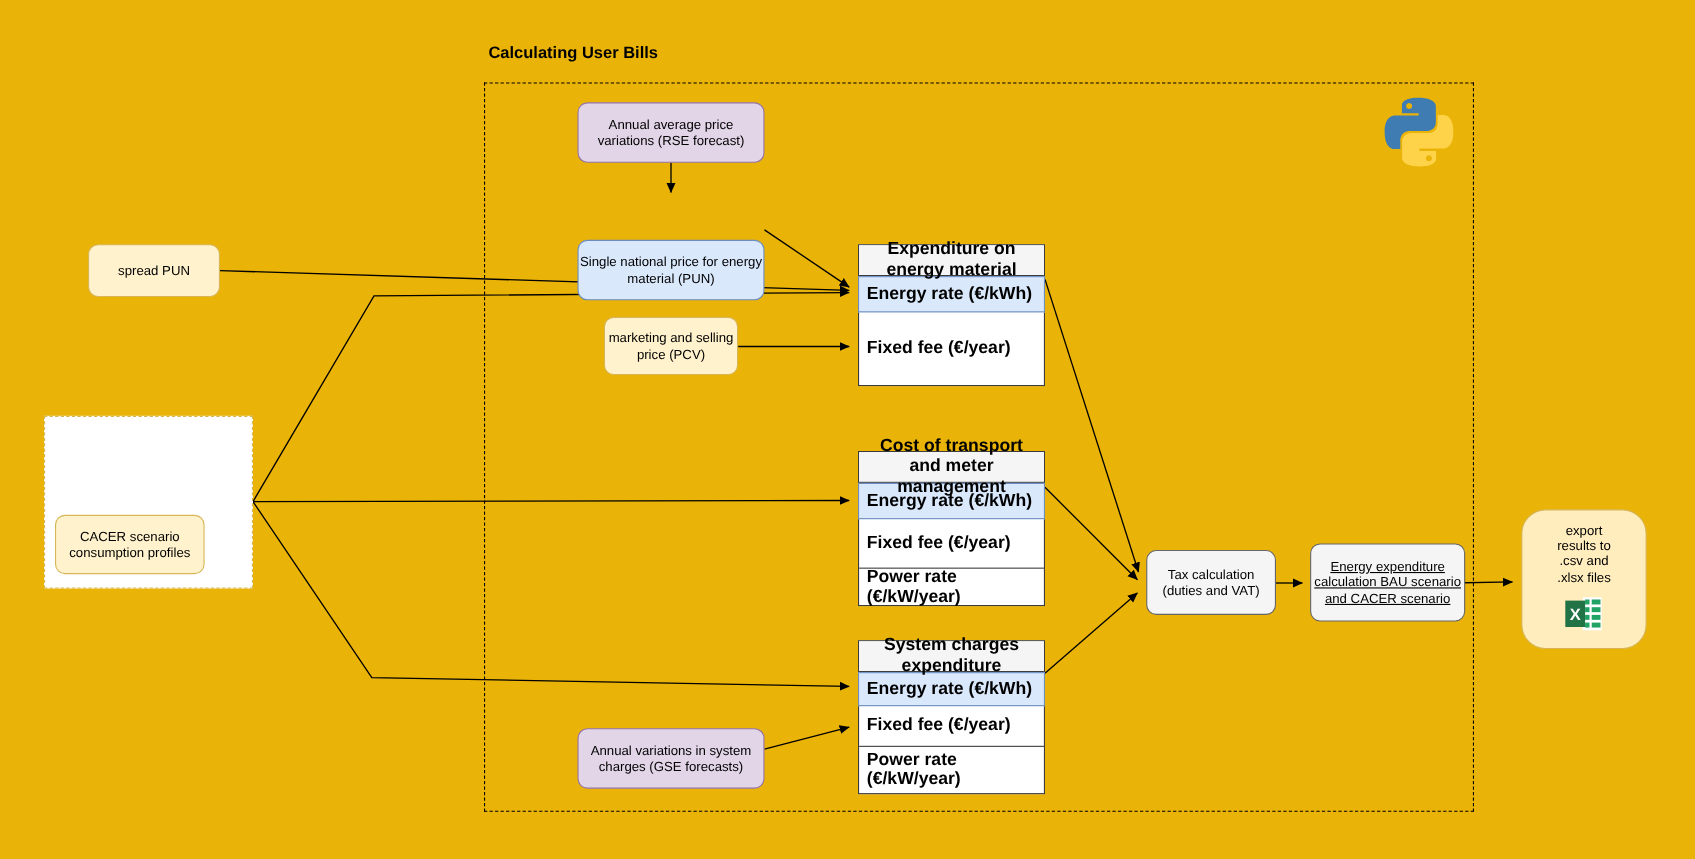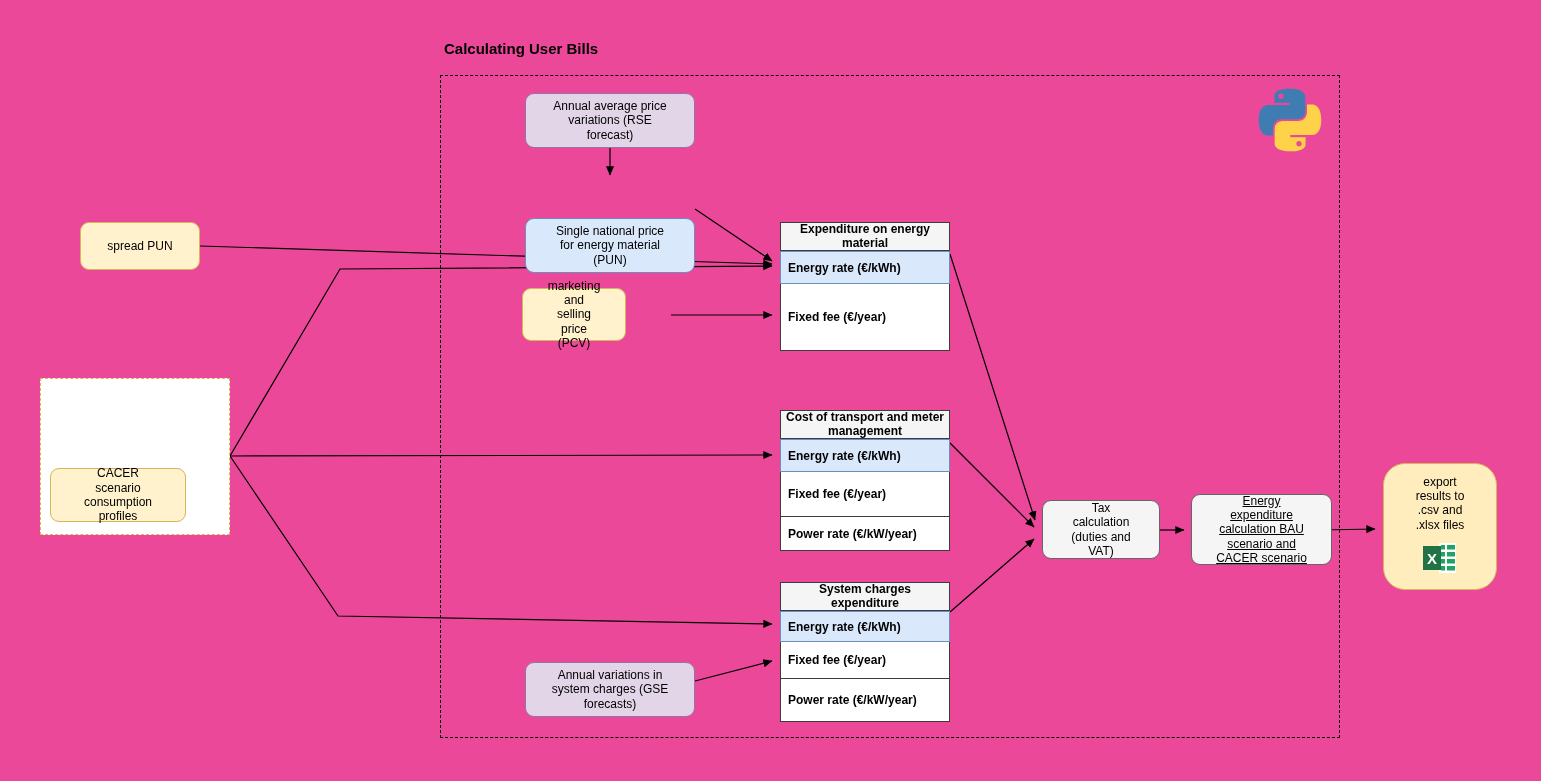--- a/index.html
+++ b/index.html
@@ -1,29 +1,29 @@
 <!DOCTYPE html>
 <html style="--yellow-fill: #FFF2CC; --yellow-stroke: #D6B656; --purple-fill: #E1D5E7; --purple-stroke: #9673A6; --blue-fill: #DAE8FC; --blue-stroke: #6C8EBF; --gray-fill: #F5F5F5; --gray-stroke: #666666; --row-blue-fill: #DAE8FC; --row-blue-stroke: #6C8EBF; --table-stroke: #3c3c3c; --export-fill: #FFEDBD; --excel-green: #217346; --excel-bar-green: #21A366; --python-blue: #3E7CB2; --python-yellow: #FFD349; --edge-color: #000000;"><head>
 <meta charset="utf-8">
 <style>
   html,body{margin:0;padding:0;background:#ffffff;font-family:"Liberation Sans",sans-serif;}
-  #canvas{position:relative;width:1541px;height:781px;background:#ec4899;overflow:hidden;}
+  #canvas{position:relative;width:1541px;height:781px;background:#eab308;overflow:hidden;}
   #edges{position:absolute;left:0;top:0;z-index:1;}
   .node{position:absolute;z-index:2;box-sizing:border-box;display:flex;align-items:center;justify-content:center;
-        text-align:center;font-size:12px;line-height:1.2;color:#000;padding:4px 24px;background:#fff;}
+        text-align:center;font-size:12px;line-height:1.2;color:#000;padding:4px 0;background:#fff;}
   .rounded{border-radius:9px;}
   .yellow{background:var(--yellow-fill);border:1px solid var(--yellow-stroke);}
   .purple{background:var(--purple-fill);border:1px solid var(--purple-stroke);}
   .blue{background:var(--blue-fill);border:1px solid var(--blue-stroke);}
   .gray{background:var(--gray-fill);border:1px solid var(--gray-stroke);}
   .title{position:absolute;z-index:2;font-size:15px;font-weight:bold;color:#000;white-space:nowrap;}
   .container{position:absolute;z-index:0;border:1.5px dashed #000;background:transparent;box-sizing:border-box;}
   .group{position:absolute;z-index:1;border:1.5px dashed var(--yellow-stroke);background:#fff;box-sizing:border-box;}
   .table{position:absolute;z-index:2;box-sizing:border-box;border:1px solid var(--table-stroke);background:#fff;
-         font-size:12px;color:#000;}
+         font-size:16px;color:#000;}
   .thead{box-sizing:border-box;display:flex;align-items:center;justify-content:center;text-align:center;
          font-weight:bold;background:var(--gray-fill);border-bottom:1px solid var(--table-stroke);
          line-height:1.15;padding:1px 4px;}
   .trow{box-sizing:border-box;display:flex;align-items:center;padding:0 7px;border-top:1px solid var(--table-stroke);font-weight:bold;}
   .trow:first-of-type{border-top:none;}
   .trow.hl{background:var(--row-blue-fill);border:1px solid var(--row-blue-stroke);margin:0 -1px;}
   .trow.hl + .trow{border-top:none;}
   .export{background:var(--export-fill);border:1px solid var(--yellow-stroke);border-radius:22px;
           flex-direction:column;gap:9px;padding:6px 23px;}
   .logo{position:absolute;z-index:2;}
@@ -75,21 +75,21 @@
   </div>
 
   <div class="node blue rounded" style="left:525px;top:182px;width:170px;height:55px;margin-top:36px;">
     <span>Single national price for energy material (PUN)</span>
   </div>
 
   <div class="node yellow rounded" style="left:80px;top:222px;width:120px;height:48px;">
     <span>spread PUN</span>
   </div>
 
-  <div class="node yellow rounded" style="left:522px;top:288px;width:104px;height:53px;">
+  <div class="node yellow rounded" style="left:549px;top:288px;width:122px;height:53px;">
     <span>marketing and selling price (PCV)</span>
   </div>
 
   <div class="group" style="left:40px;top:378px;width:190px;height:157px;"></div>
   <div class="node yellow rounded" style="left:50px;top:468px;width:136px;height:54px;">
     <span>CACER scenario consumption profiles</span>
   </div>
 
   <div class="node purple rounded" style="left:525px;top:662px;width:170px;height:55px;">
     <span>Annual variations in system charges (GSE forecasts)</span>

